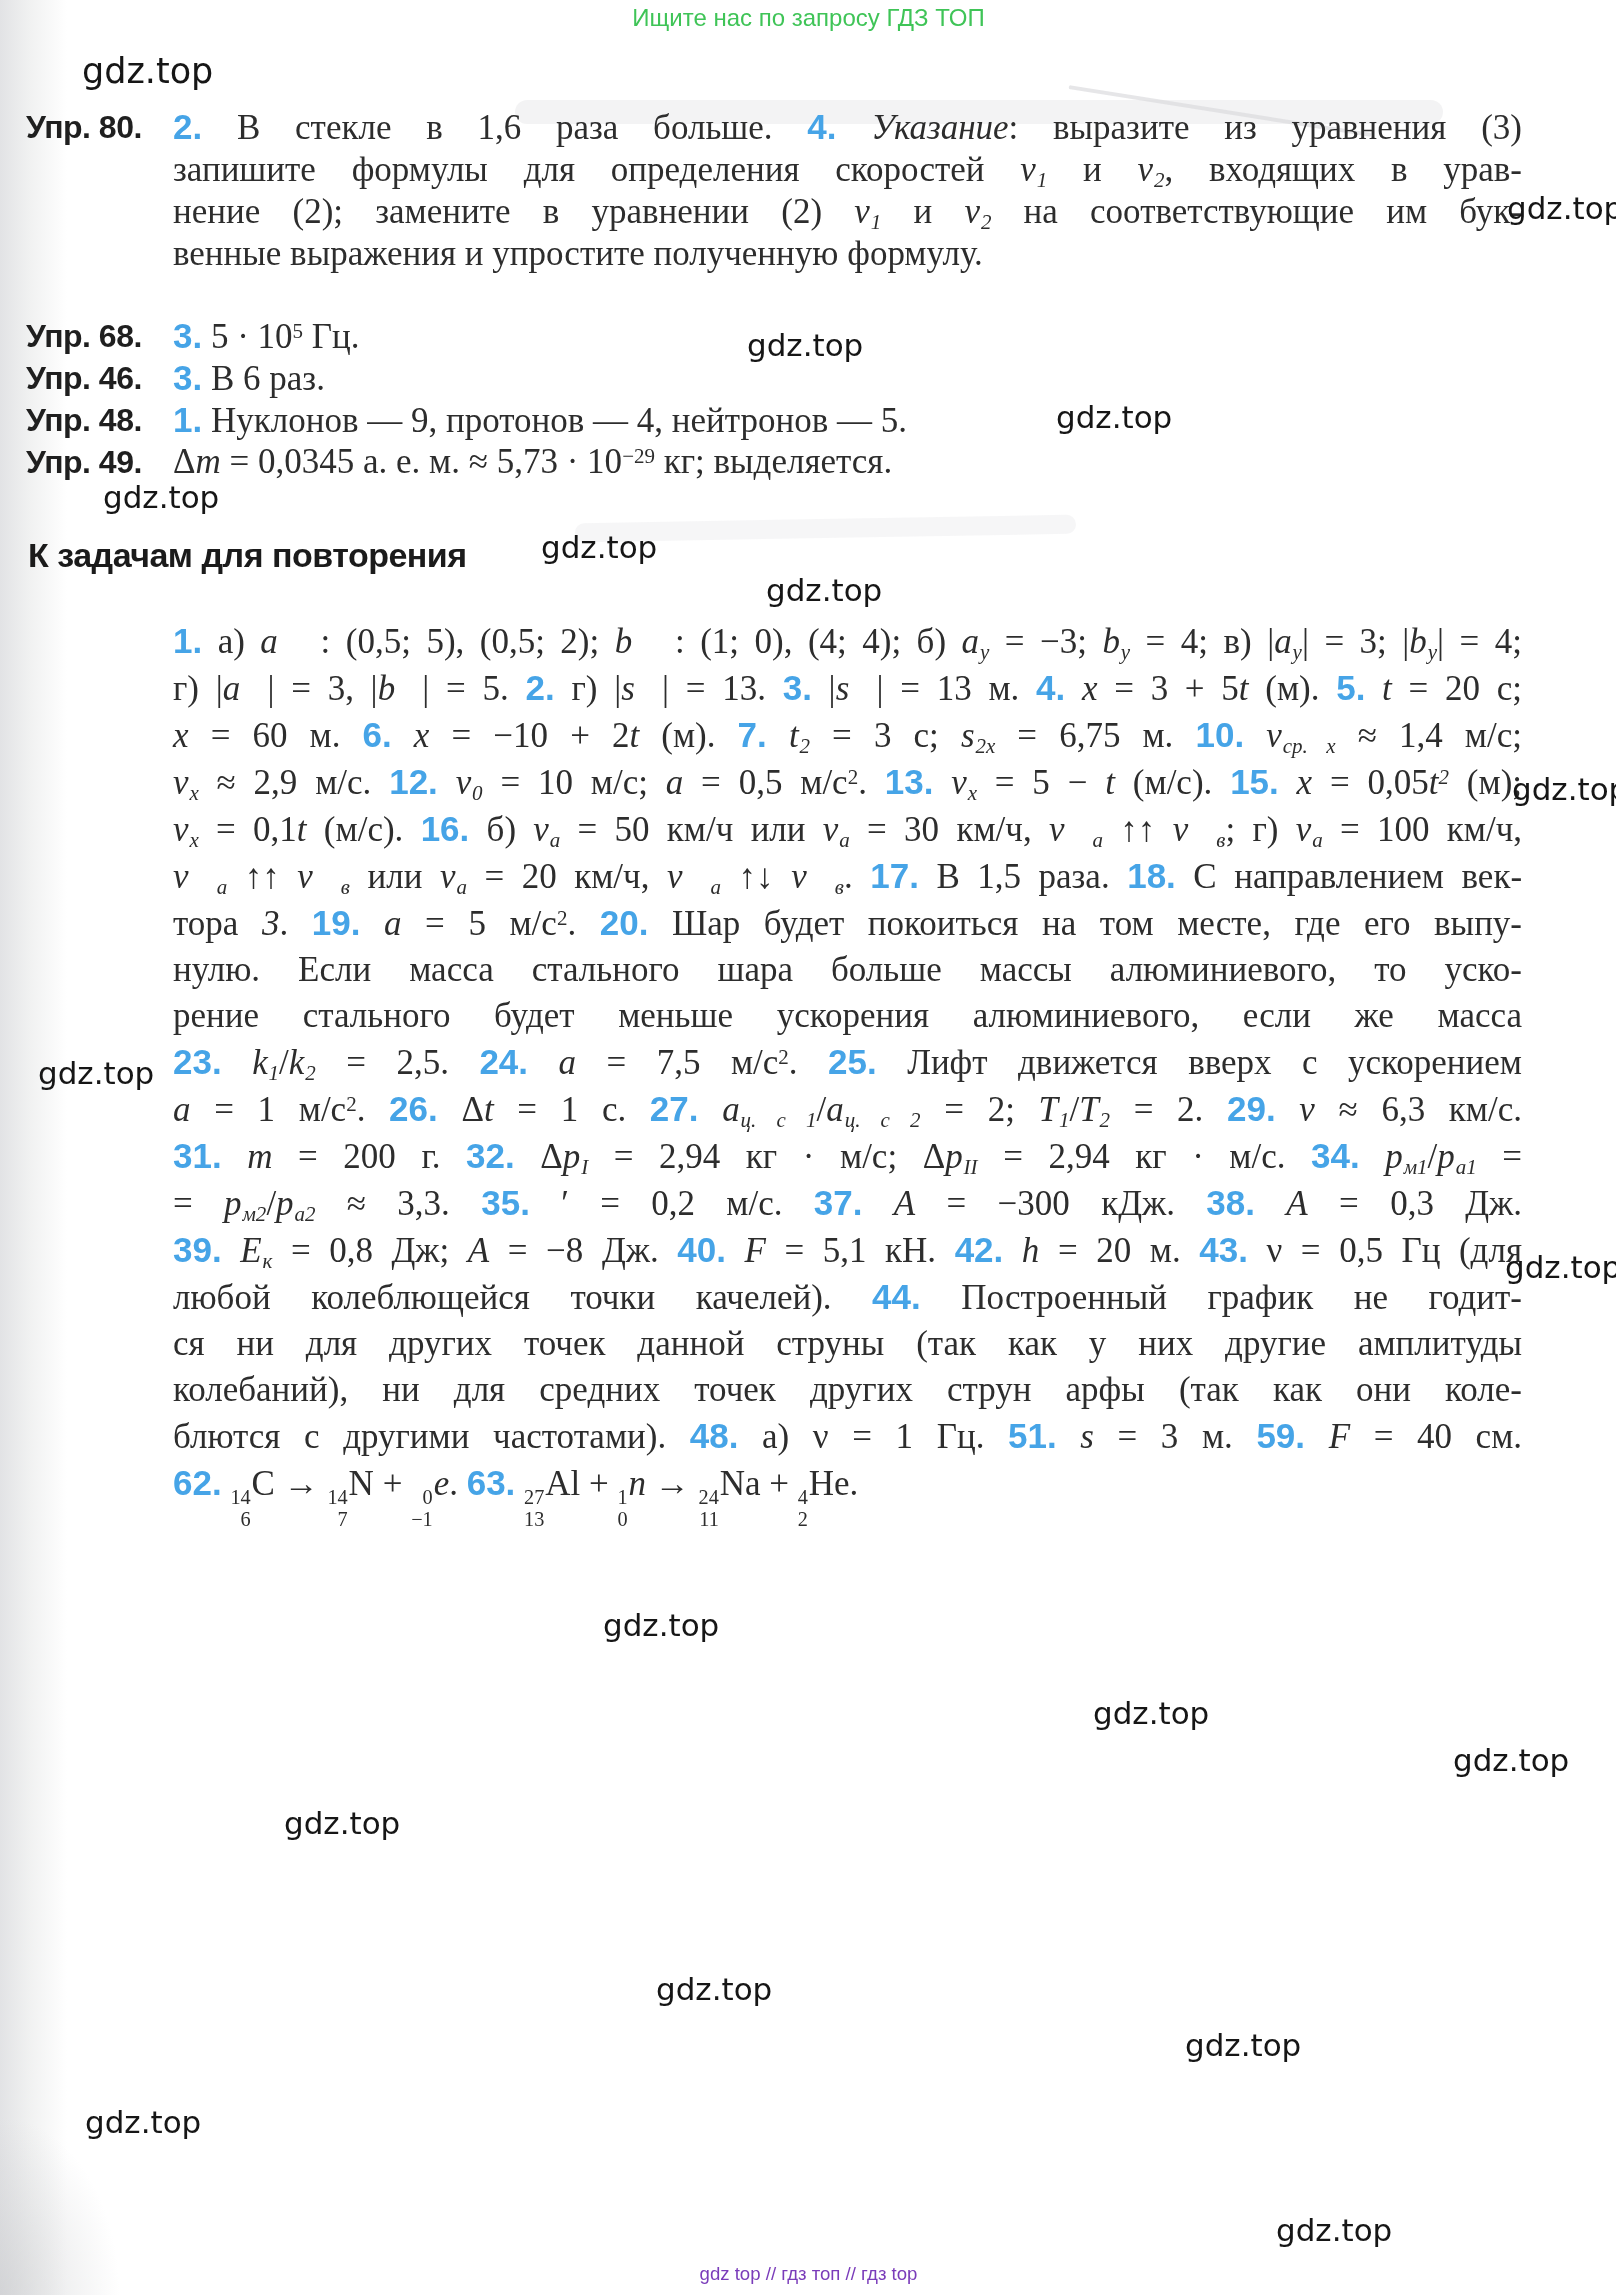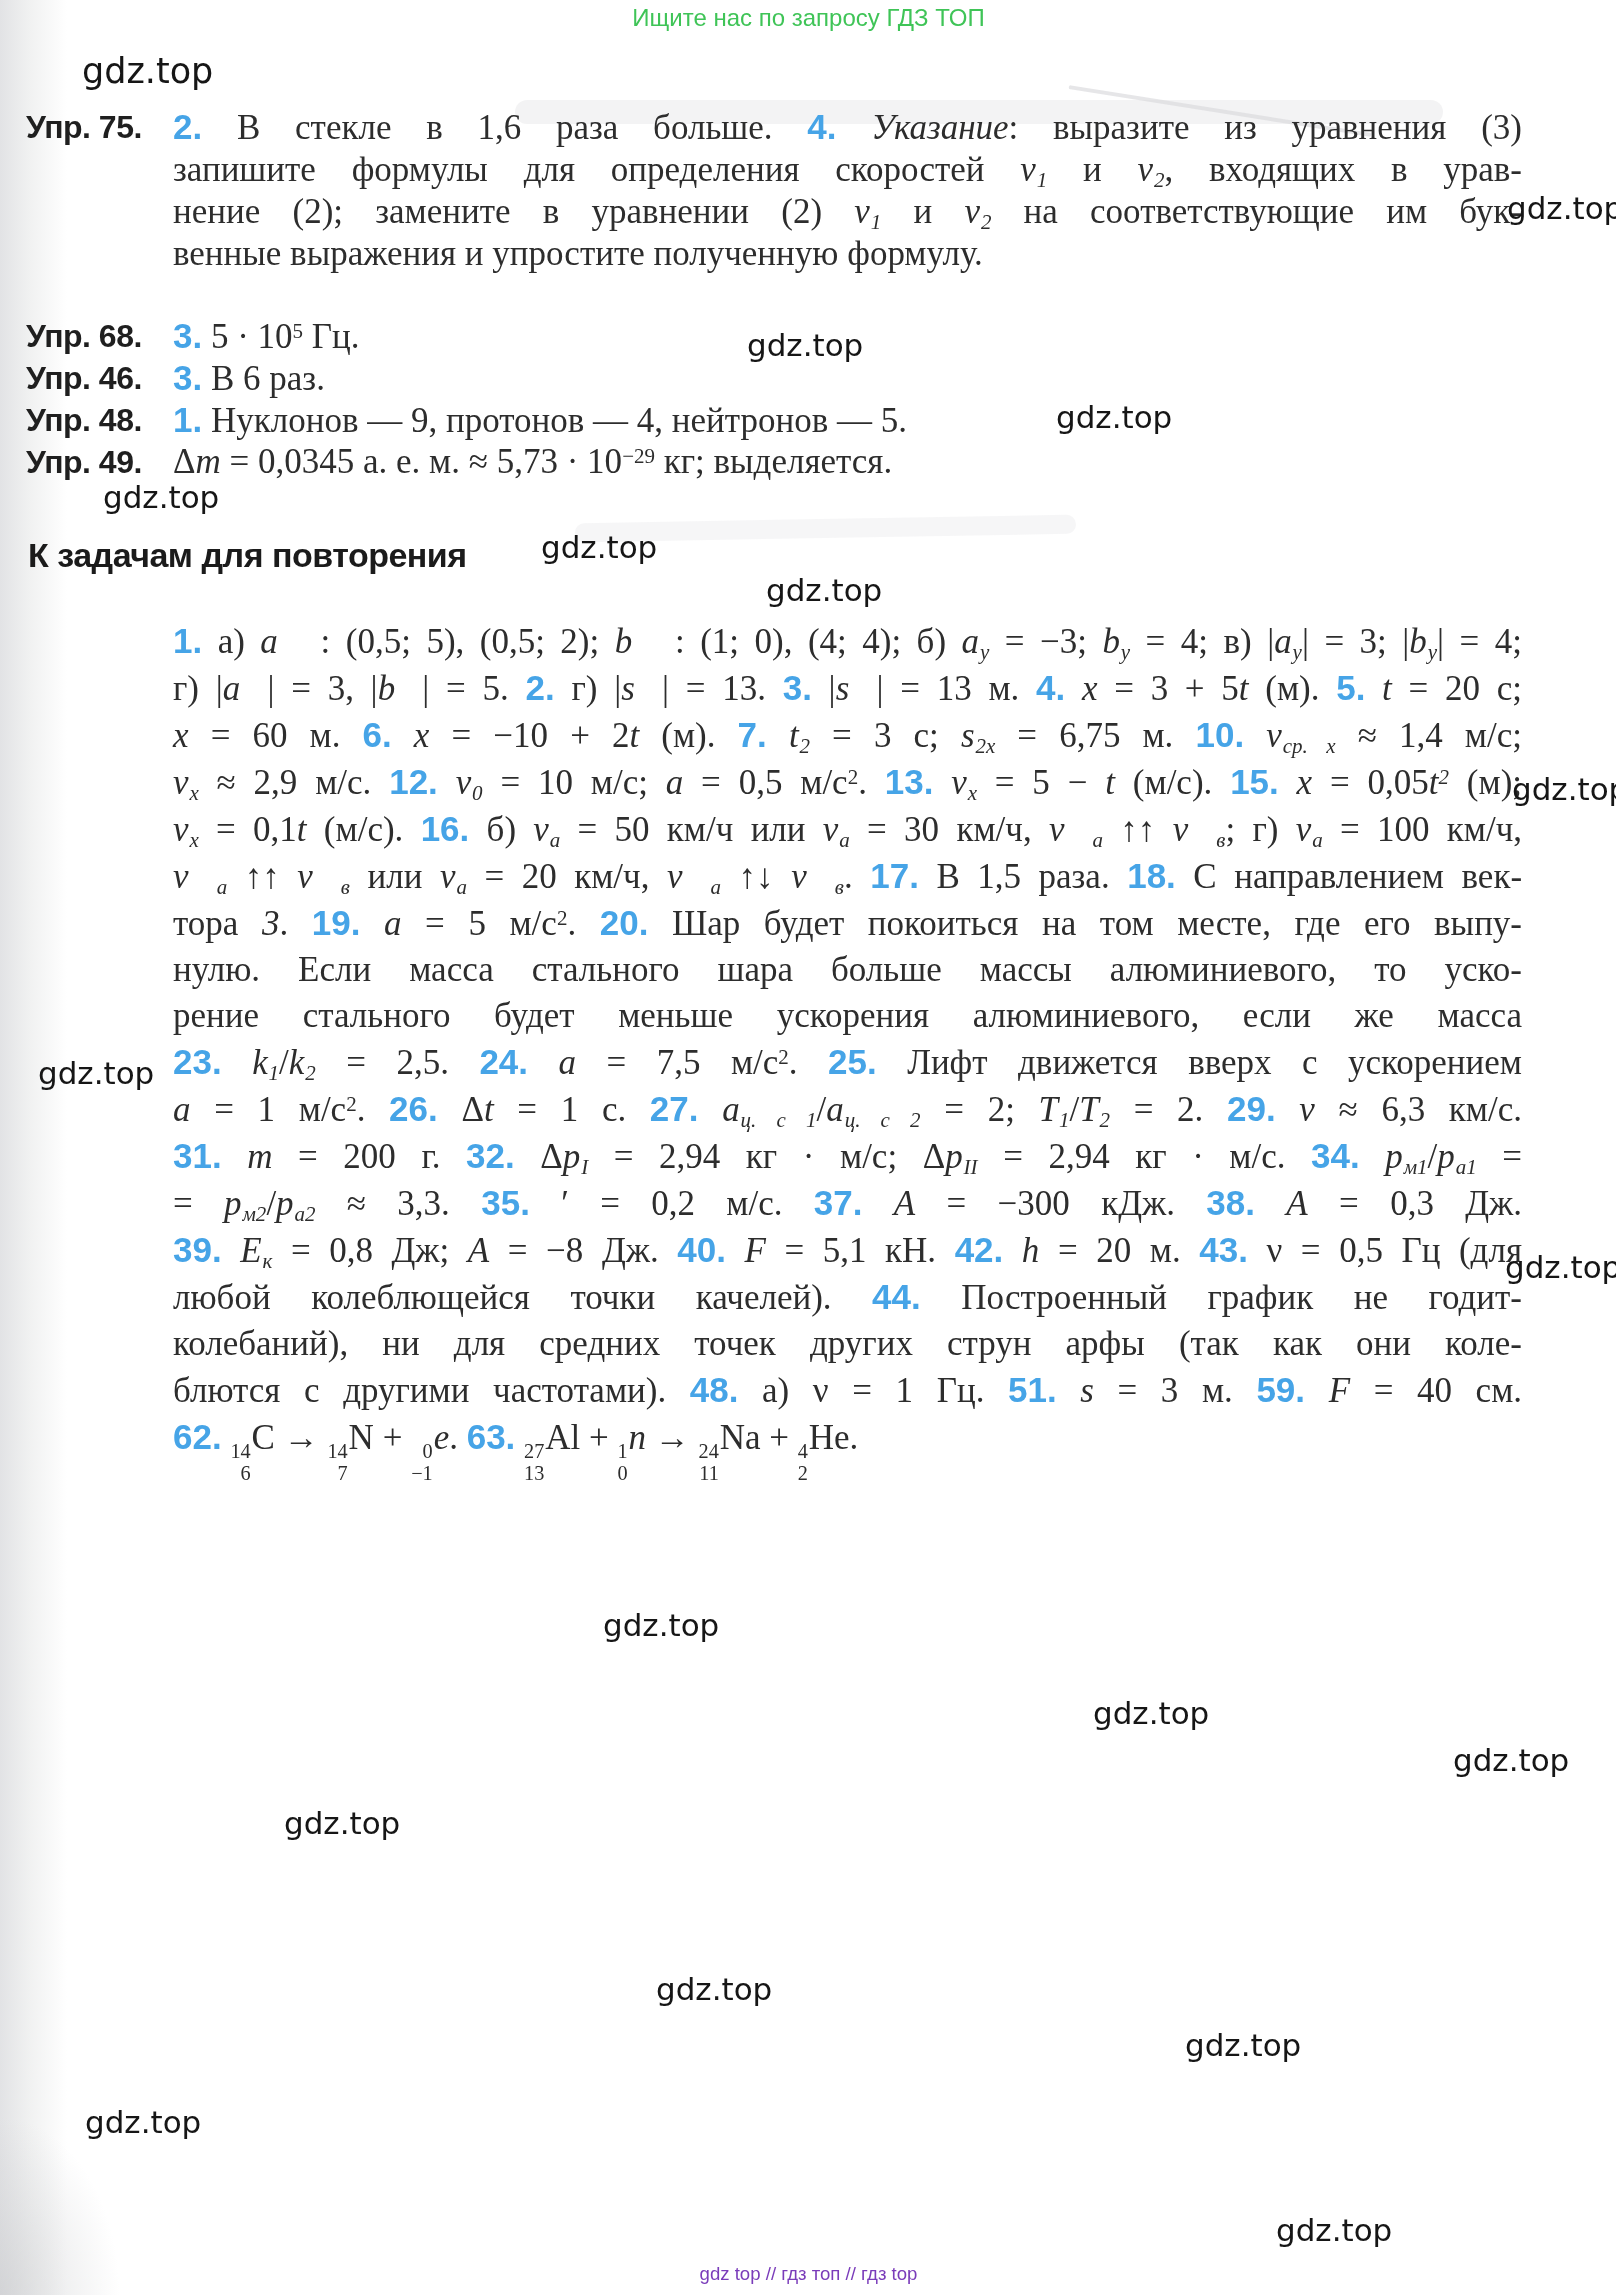--- a/index.html
+++ b/index.html
@@ -63,21 +63,21 @@
 
   <div class="shade-left"></div>
   <div class="shade-corner"></div>
   <div class="streak1"></div>
   <div class="streak2"></div>
   <div class="streak3"></div>
 
   <div class="banner" style="color: rgb(63, 196, 87);">Ищите нас по запросу ГДЗ ТОП</div>
 
   <div class="exrow" style="top:106px">
-    <span class="exlabel">Упр. 75.</span>
+    <span class="exlabel">Упр. 80.</span>
     <div class="exbody">
         <div class="tline just"><span class="n" style="color: rgb(70, 164, 231);">2.</span><span> В стекле в 1,6 раза больше. </span><span class="n" style="color: rgb(70, 164, 231);">4.</span><span> </span><span class="i">Указание</span><span>: выразите из уравнения (3)</span></div>
         <div class="tline just"><span>запишите формулы для определения скоростей </span><span class="i">v<sub>1</sub></span><span> и </span><span class="i">v<sub>2</sub></span><span>, входящих в урав-</span></div>
         <div class="tline just"><span>нение (2); замените в уравнении (2) </span><span class="i">v<sub>1</sub></span><span> и </span><span class="i">v<sub>2</sub></span><span> на соответствующие им бук-</span></div>
         <div class="tline"><span>венные выражения и упростите полученную формулу.</span></div>
       </div>
   </div>
   <div class="exrow" style="top:315px">
     <span class="exlabel">Упр. 68.</span>
     <div class="exbody">
@@ -114,20 +114,21 @@
       <div class="tline just"><span class="i">v⃗<sub>а</sub></span><span> ↑↑ </span><span class="i">v⃗<sub>в</sub></span><span> или </span><span class="i">v<sub>а</sub></span><span> = 20 км/ч, </span><span class="i">v⃗<sub>а</sub></span><span> ↑↓ </span><span class="i">v⃗<sub>в</sub></span><span>. </span><span class="n" style="color: rgb(70, 164, 231);">17.</span><span> В 1,5 раза. </span><span class="n" style="color: rgb(70, 164, 231);">18.</span><span> С направлением век-</span></div>
       <div class="tline just"><span>тора </span><span class="i">3</span><span>. </span><span class="n" style="color: rgb(70, 164, 231);">19.</span><span> </span><span class="i">a</span><span> = 5 м/с<sup>2</sup></span><span>. </span><span class="n" style="color: rgb(70, 164, 231);">20.</span><span> Шар будет покоиться на том месте, где его выпу-</span></div>
       <div class="tline just"><span>нулю. Если масса стального шара больше массы алюминиевого, то уско-</span></div>
       <div class="tline just"><span>рение стального будет меньше ускорения алюминиевого, если же масса</span></div>
       <div class="tline just"><span class="n" style="color: rgb(70, 164, 231);">23.</span><span> </span><span class="i">k<sub>1</sub></span><span>/</span><span class="i">k<sub>2</sub></span><span> = 2,5. </span><span class="n" style="color: rgb(70, 164, 231);">24.</span><span> </span><span class="i">a</span><span> = 7,5 м/с<sup>2</sup></span><span>. </span><span class="n" style="color: rgb(70, 164, 231);">25.</span><span> Лифт движется вверх с ускорением</span></div>
       <div class="tline just"><span class="i">a</span><span> = 1 м/с<sup>2</sup></span><span>. </span><span class="n" style="color: rgb(70, 164, 231);">26.</span><span> Δ</span><span class="i">t</span><span> = 1 с. </span><span class="n" style="color: rgb(70, 164, 231);">27.</span><span> </span><span class="i">a<sub>ц. с 1</sub></span><span>/</span><span class="i">a<sub>ц. с 2</sub></span><span> = 2; </span><span class="i">T<sub>1</sub></span><span>/</span><span class="i">T<sub>2</sub></span><span> = 2. </span><span class="n" style="color: rgb(70, 164, 231);">29.</span><span> </span><span class="i">v</span><span> ≈ 6,3 км/с.</span></div>
       <div class="tline just"><span class="n" style="color: rgb(70, 164, 231);">31.</span><span> </span><span class="i">m</span><span> = 200 г. </span><span class="n" style="color: rgb(70, 164, 231);">32.</span><span> Δ</span><span class="i">p<sub>I</sub></span><span> = 2,94 кг · м/с; Δ</span><span class="i">p<sub>II</sub></span><span> = 2,94 кг · м/с. </span><span class="n" style="color: rgb(70, 164, 231);">34.</span><span> </span><span class="i">p<sub>м1</sub></span><span>/</span><span class="i">p<sub>а1</sub></span><span> =</span></div>
       <div class="tline just"><span>= </span><span class="i">p<sub>м2</sub></span><span>/</span><span class="i">p<sub>а2</sub></span><span> ≈ 3,3. </span><span class="n" style="color: rgb(70, 164, 231);">35.</span><span> ′ = 0,2 м/с. </span><span class="n" style="color: rgb(70, 164, 231);">37.</span><span> </span><span class="i">A</span><span> = −300 кДж. </span><span class="n" style="color: rgb(70, 164, 231);">38.</span><span> </span><span class="i">A</span><span> = 0,3 Дж.</span></div>
       <div class="tline just"><span class="n" style="color: rgb(70, 164, 231);">39.</span><span> </span><span class="i">E<sub>к</sub></span><span> = 0,8 Дж; </span><span class="i">A</span><span> = −8 Дж. </span><span class="n" style="color: rgb(70, 164, 231);">40.</span><span> </span><span class="i">F</span><span> = 5,1 кН. </span><span class="n" style="color: rgb(70, 164, 231);">42.</span><span> </span><span class="i">h</span><span> = 20 м. </span><span class="n" style="color: rgb(70, 164, 231);">43.</span><span> ν = 0,5 Гц (для</span></div>
       <div class="tline just"><span>любой колеблющейся точки качелей). </span><span class="n" style="color: rgb(70, 164, 231);">44.</span><span> Построенный график не годит-</span></div>
+      <div class="tline just"><span>ся ни для других точек данной струны (так как у них другие амплитуды</span></div>
       <div class="tline just"><span>колебаний), ни для средних точек других струн арфы (так как они коле-</span></div>
       <div class="tline just"><span>блются с другими частотами). </span><span class="n" style="color: rgb(70, 164, 231);">48.</span><span> а) ν = 1 Гц. </span><span class="n" style="color: rgb(70, 164, 231);">51.</span><span> </span><span class="i">s</span><span> = 3 м. </span><span class="n" style="color: rgb(70, 164, 231);">59.</span><span> </span><span class="i">F</span><span> = 40 см.</span></div>
       <div class="tline"><span class="n" style="color: rgb(70, 164, 231);">62.</span><span> </span><span class="iso"><span class="st">
             <span>14</span>
             <span>6</span>
           </span><span>C</span></span><span> → </span><span class="iso"><span class="st">
             <span>14</span>
             <span>7</span>
           </span><span>N</span></span><span> + </span><span class="iso"><span class="st">
             <span>0</span>

